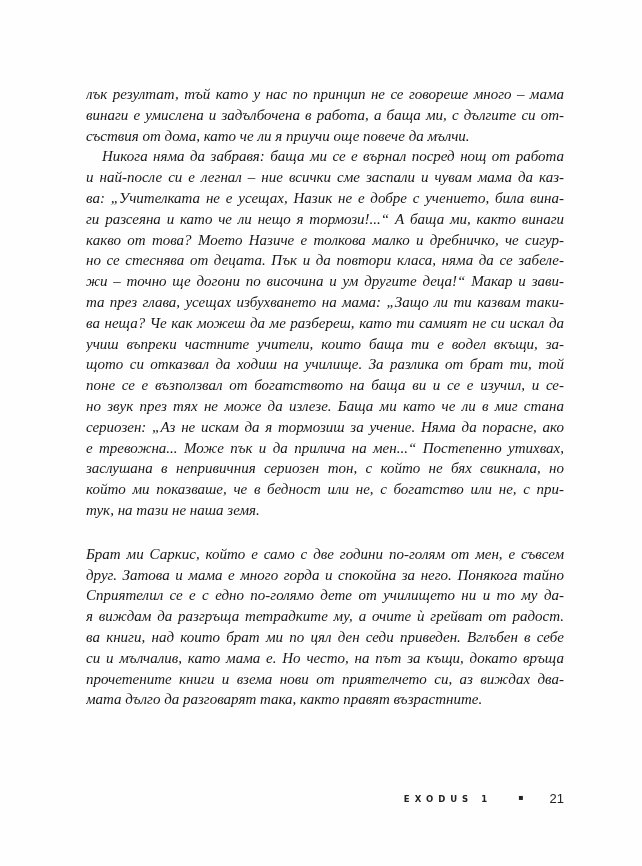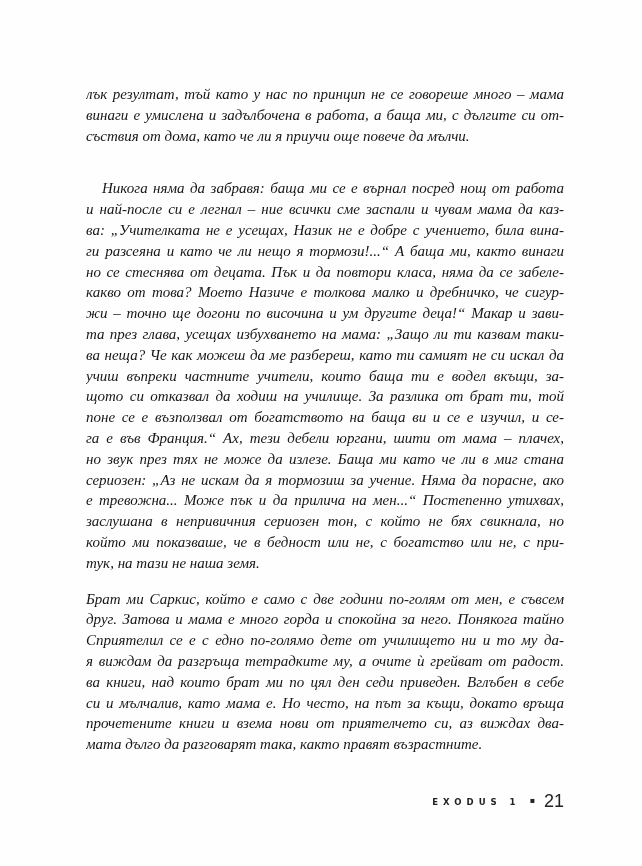--- a/index.html
+++ b/index.html
@@ -27,64 +27,63 @@
     color: #161616;
     font-style: italic;
     font-size: 15px;
     letter-spacing: 0px;
   }
   .para {
     margin: 0;
     padding: 0;
   }
   .para.gap-before {
-    margin-top: 15px;
+    margin-top: 23px;
   }
   .line {
     height: 20.8px;
     line-height: 20.8px;
     overflow: hidden;
     text-align: justify;
     text-align-last: justify;
     white-space: normal;
     font-style: italic;
   }
   .line.pend {
     text-align-last: left;
   }
   .line.ind {
     text-indent: 16px;
-    margin-top: 32px;
   }
   .footer {
     position: absolute;
     top: 791px;
     right: 78px;
     display: flex;
     align-items: center;
-    gap: 9px;
+    gap: 26px;
     color: #222222;
   }
   .running-title {
     font-family: "DejaVu Sans", "Liberation Sans", sans-serif;
     font-size: 8.5px;
     letter-spacing: 5px;
     font-weight: 600;
     text-transform: uppercase;
   }
   .footer-bullet {
     font-family: "DejaVu Sans", sans-serif;
     font-size: 8px;
     line-height: 1;
     position: relative;
     top: -1px;
   }
   .page-number {
     font-family: "Liberation Sans", "DejaVu Sans", sans-serif;
-    font-size: 18px;
+    font-size: 13px;
     font-weight: 500;
   }
 </style>
 </head>
 <body>
 
 <div class="page">
 
   <div class="text-block">
 
@@ -92,29 +91,28 @@
       <div class="line">лък резултат, тъй като у нас по принцип не се говореше много – мама</div>
       <div class="line">винаги е умислена и задълбочена в работа, а баща ми, с дългите си от-</div>
       <div class="line pend">съствия от дома, като че ли я приучи още повече да мълчи.</div>
     </div>
 
     <div class="para">
       <div class="line ind">Никога няма да забравя: баща ми се е върнал посред нощ от работа</div>
       <div class="line">и най-после си е легнал – ние всички сме заспали и чувам мама да каз-</div>
       <div class="line">ва: „Учителката не е усещах, Назик не е добре с учението, била вина-</div>
       <div class="line">ги разсеяна и като че ли нещо я тормози!...“ А баща ми, както винаги</div>
+      <div class="line">какво от това? Моето Назиче е толкова малко и дребничко, че сигур-</div>
       <div class="line">но се стеснява от децата. Пък и да повтори класа, няма да се забеле-</div>
-      <div class="line">какво от това? Моето Назиче е толкова малко и дребничко, че сигур-</div>
       <div class="line">жи – точно ще догони по височина и ум другите деца!“ Макар и зави-</div>
       <div class="line">та през глава, усещах избухването на мама: „Защо ли ти казвам таки-</div>
       <div class="line">ва неща? Че как можеш да ме разбереш, като ти самият не си искал да</div>
       <div class="line">учиш въпреки частните учители, които баща ти е водел вкъщи, за-</div>
       <div class="line">щото си отказвал да ходиш на училище. За разлика от брат ти, той</div>
       <div class="line">поне се е възползвал от богатството на баща ви и се е изучил, и се-</div>
-      <div class="line">га е във Франция.“ Ах, тези дебели юргани, шити от мама – плачех,</div>
       <div class="line">но звук през тях не може да излезе. Баща ми като че ли в миг стана</div>
       <div class="line">сериозен: „Аз не искам да я тормозиш за учение. Няма да порасне, ако</div>
       <div class="line">е тревожна... Може пък и да прилича на мен...“ Постепенно утихвах,</div>
       <div class="line">заслушана в непривичния сериозен тон, с който не бях свикнала, но</div>
       <div class="line">който ми показваше, че в бедност или не, с богатство или не, с при-</div>
       <div class="line pend">тук, на тази не наша земя.</div>
     </div>
 
     <div class="para gap-before">
       <div class="line">Брат ми Саркис, който е само с две години по-голям от мен, е съвсем</div>

